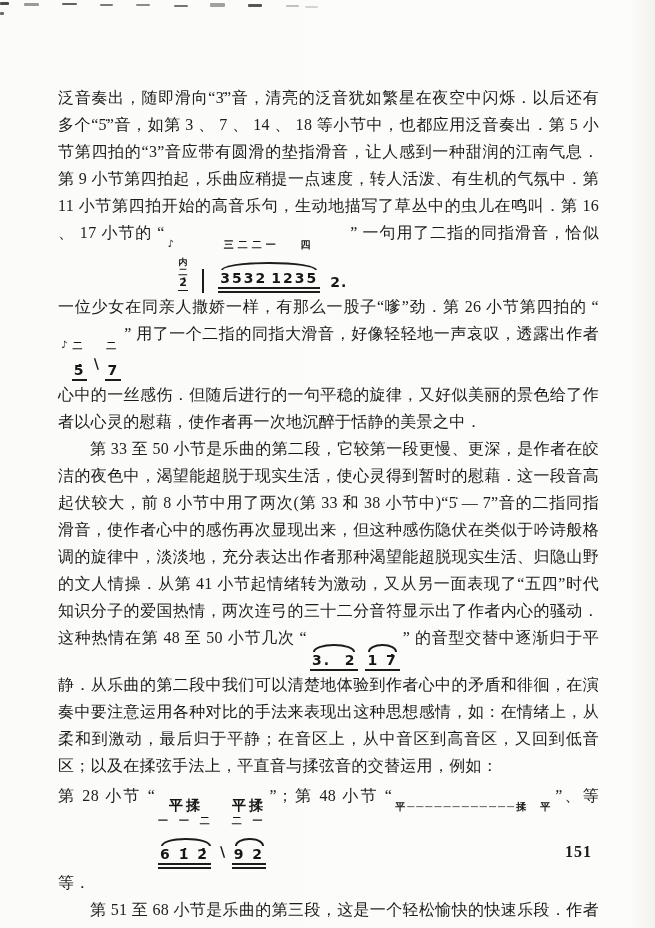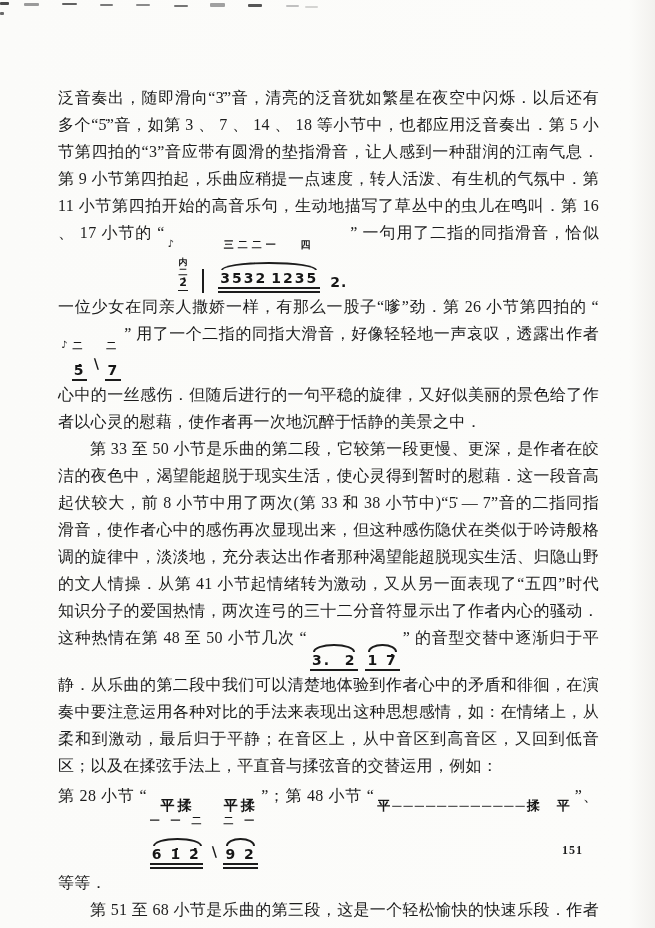--- a/index.html
+++ b/index.html
@@ -29,21 +29,21 @@
   .run{white-space:normal;}
   
   .notation{
     display:inline-flex;flex-direction:column;
     vertical-align:-9px;margin:0 3px;
     font-family:"DejaVu Sans","Liberation Sans",sans-serif;
     font-weight:bold;font-size:14px;line-height:1;color:#161616;
     text-align:left;text-indent:0;
   }
   .ntop{
-    display:block;font-size:13px;font-weight:bold;letter-spacing:2px;
+    display:block;font-size:10px;font-weight:bold;letter-spacing:2px;
     margin-bottom:3px;font-family:"Liberation Serif",serif;white-space:pre;
   }
   .nrow{display:inline-flex;align-items:flex-end;gap:7px;}
   .ntext{padding-bottom:4px;}
   .orn{font-size:10px;align-self:flex-start;padding:0;margin-right:-3px;}
   .slide{font-size:14px;padding-bottom:10px;margin:0 -3px;}
   .nbar{border-left:2px solid #1c1c1c;height:24px;margin:0 7px;}
   .nstack{
     display:inline-flex;flex-direction:column;align-items:center;
     font-size:9px;line-height:1.15;font-weight:bold;
@@ -68,22 +68,22 @@
     border-top-left-radius:50% 100%;border-top-right-radius:50% 100%;
   }
   .gchunks{display:inline-flex;align-items:flex-end;}
   .nchunk{display:inline-flex;flex-direction:column;}
   .cnotes{white-space:pre;letter-spacing:2px;padding:0 2px 2px 2px;}
   .u1{border-bottom:2px solid #1c1c1c;}
   .cbeam{height:1px;border-bottom:2px solid #1c1c1c;margin-top:1px;}
   .nnote{padding-bottom:4px;margin-left:3px;letter-spacing:1px;}
   
   .page-number{
-    position:absolute;right:72px;top:843px;
-    font-size:12px;font-weight:bold;color:#1c1c1c;
+    position:absolute;right:63px;top:843px;
+    font-size:16px;font-weight:bold;color:#1c1c1c;
     font-family:"Liberation Serif",serif;letter-spacing:1px;
   }
 </style>
 </head>
 <body>
 
 <div class="page">
 
   <div class="artifact" style="left:0;top:2px;width:9px;height:3px;background:#4a4a4a;"></div>
   <div class="artifact" style="left:24px;top:3px;width:15px;height:3px;background:#9a9a9a;"></div>

